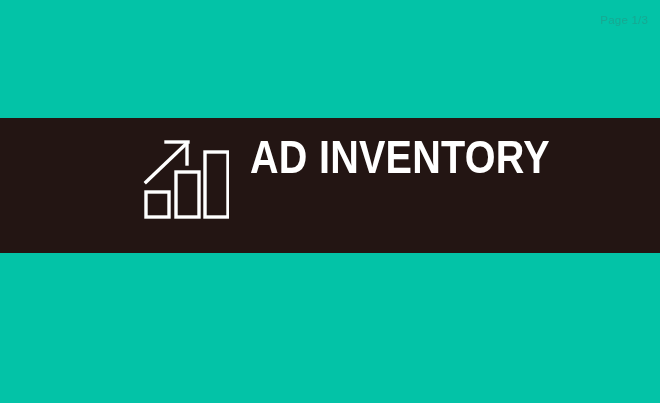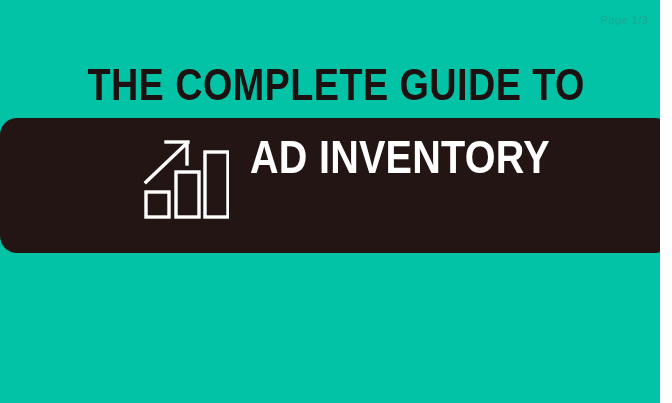--- a/index.html
+++ b/index.html
@@ -52,21 +52,20 @@
   }
 
   
   .band {
     position: absolute;
     left: 0;
     top: 118px;
     width: 672px;
     height: 135px;
     background: #231513;
-    border-radius: 17px;
   }
 
   .band-inner {
     position: absolute;
     left: 0;
     top: 0;
     height: 135px;
     width: 672px;
     display: flex;
     align-items: center;
@@ -107,23 +106,20 @@
     transform-origin: left center;
   }
 </style>
 </head>
 <body>
 
 <div id="slide">
 
   <div class="page-indicator">Page 1/3</div>
 
-  <div class="kicker">
-    <span class="squeeze">THE COMPLETE GUIDE TO</span>
-  </div>
 
   <div class="band">
     <div class="band-inner">
 
       <div class="chart-icon">
         <svg viewBox="0 0 86 88" xmlns="http://www.w3.org/2000/svg" fill="none" stroke="#ffffff" stroke-width="3.4">
 
           <line x1="3" y1="47" x2="43" y2="9" stroke-linecap="square"></line>
 
           <line x1="23" y1="7" x2="45" y2="7" stroke-linecap="square"></line>

